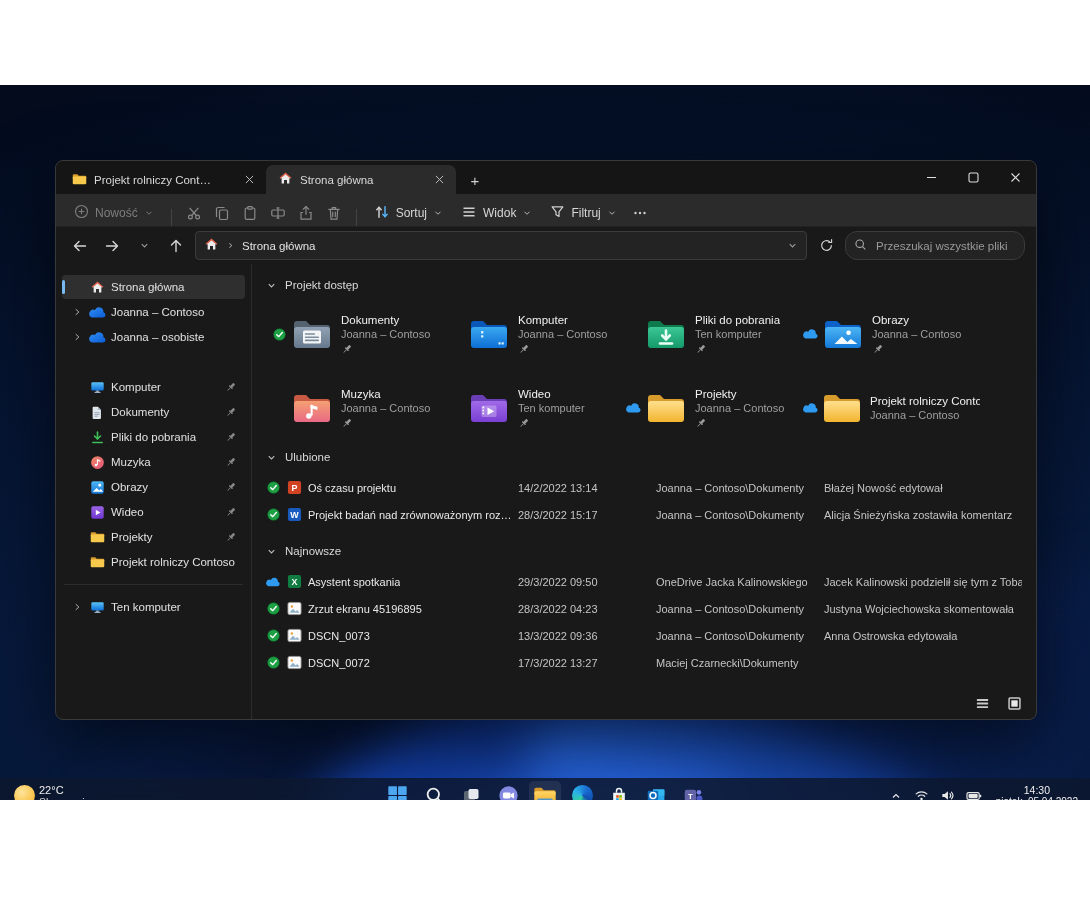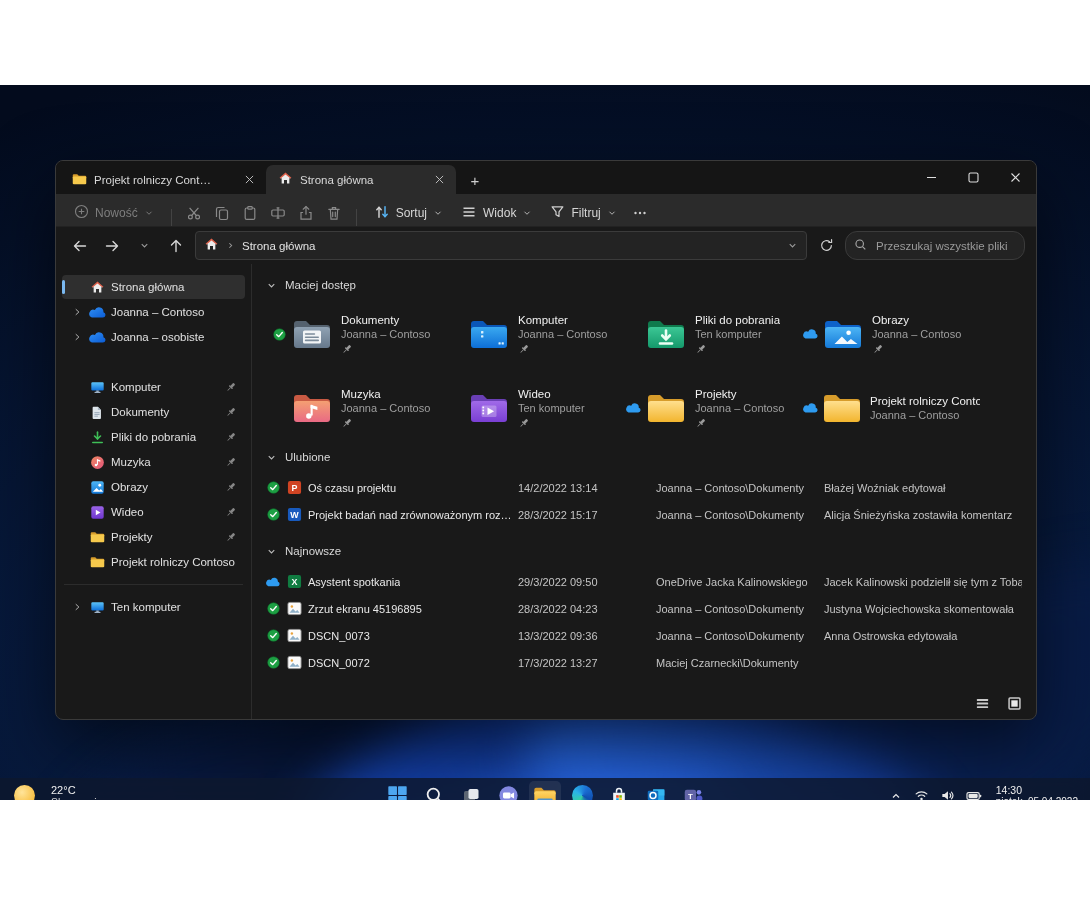--- a/index.html
+++ b/index.html
@@ -71,33 +71,33 @@
   .fname .nm{white-space:nowrap;overflow:hidden;text-overflow:ellipsis;}
   .fst{width:14px;display:flex;justify-content:center;flex-shrink:0;}
   .fic{width:16px;display:flex;justify-content:center;flex-shrink:0;}
   .fcell{white-space:nowrap;overflow:hidden;}
   .viewtoggles{position:absolute;right:10px;bottom:6px;display:flex;gap:8px;}
   .vbtn{width:24px;height:22px;display:flex;align-items:center;justify-content:center;border-radius:4px;}
 
   
   .taskbar{position:absolute;left:0;top:693px;width:1090px;height:35px;background:rgba(13,23,46,.85);
     backdrop-filter:blur(10px);display:flex;align-items:center;}
-  .weather{display:flex;align-items:center;gap:16px;padding:0 14px;color:#f0f0f0;}
+  .weather{display:flex;align-items:center;gap:4px;padding:0 14px;color:#f0f0f0;}
   .sun{width:21px;height:21px;border-radius:50%;background:radial-gradient(circle at 38% 35%,#ffe49a,#f5b120);}
   .wtext{line-height:12px;}
   .wtemp{font-size:11px;}
   .wcond{font-size:10.5px;color:#d8d8d8;}
   .tb-apps{position:absolute;left:50%;transform:translateX(-50%);display:flex;gap:5px;align-items:center;height:100%;}
   .appbtn{position:relative;width:32px;height:30px;display:flex;align-items:center;justify-content:center;border-radius:5px;}
   .appbtn.active{background:rgba(255,255,255,.08);}
   .appbtn.active::after{content:"";position:absolute;bottom:1px;left:12px;width:8px;height:2.5px;border-radius:2px;background:#7ab8f0;}
   .edge-ball{width:21px;height:21px;border-radius:50%;background:conic-gradient(from 210deg,#35d0a0,#2bb3e8,#1b6fd4,#0f4fb0,#35d0a0);}
   .tray{margin-left:auto;display:flex;align-items:center;gap:2px;padding-right:12px;}
   .trbtn{width:24px;height:26px;display:flex;align-items:center;justify-content:center;border-radius:4px;}
-  .clock{text-align:left;color:#f0f0f0;line-height:12px;margin-left:8px;}
+  .clock{text-align:center;color:#f0f0f0;line-height:12px;margin-left:8px;}
   .cl-time{font-size:10.5px;}
   .cl-date{font-size:10px;text-decoration:underline;}
 </style>
 </head>
 <body>
 
 <div class="stage">
   <div class="desktop">
     <div class="petal p5"></div>
     <div class="petal p3"></div>
@@ -554,21 +554,21 @@
 
   </div>
             </div>
         </div>
 
         <div class="content">
           <div class="sect-head">
             <svg width="11" height="11" viewBox="0 0 16 16">
                 <path d="m4 6 4 4 4-4" fill="none" stroke="#bdbdbd" stroke-width="1.6"></path>
               </svg>
-            <span>Maciej dostęp</span>
+            <span>Projekt dostęp</span>
           </div>
           <div class="tiles" id="tiles">
   <div class="tile">
     <span class="tile-status">
                   <svg width="13" height="13" viewBox="0 0 14 14">
                     <circle cx="7" cy="7" r="6.3" fill="#1d9f43" stroke="#0f6b2b" stroke-width=".6"></circle>
                     <path d="M4 7.2 6.2 9.3 10 4.9" fill="none" stroke="#fff" stroke-width="1.5" stroke-linecap="round" stroke-linejoin="round"></path>
                   </svg>
                 </span>
     <span class="tile-icon">
@@ -852,21 +852,21 @@
       <span class="fic">
                     <svg width="15" height="15" viewBox="0 0 16 16">
                       <rect x="1" y="1" width="14" height="14" rx="2.2" fill="#d04423"></rect>
                       <text x="8" y="11.6" font-size="9.5" font-weight="bold" fill="#fff" text-anchor="middle" font-family="Liberation Sans, sans-serif">P</text>
                     </svg>
                   </span>
       <span class="nm">Oś czasu projektu</span>
     </div>
     <div class="fcell">14/2/2022 13:14</div>
     <div class="fcell">Joanna – Contoso\Dokumenty</div>
-    <div class="fcell">Błażej Woźniak edytował</div>
+    <div class="fcell">Błażej Nowość edytował</div>
   </div>
               <div class="frow">
     <div class="fname">
       <span class="fst">
                     <svg width="13" height="13" viewBox="0 0 14 14">
                       <circle cx="7" cy="7" r="6.3" fill="#1d9f43" stroke="#0f6b2b" stroke-width=".6"></circle>
                       <path d="M4 7.2 6.2 9.3 10 4.9" fill="none" stroke="#fff" stroke-width="1.5" stroke-linecap="round" stroke-linejoin="round"></path>
                     </svg>
                   </span>
       <span class="fic">

